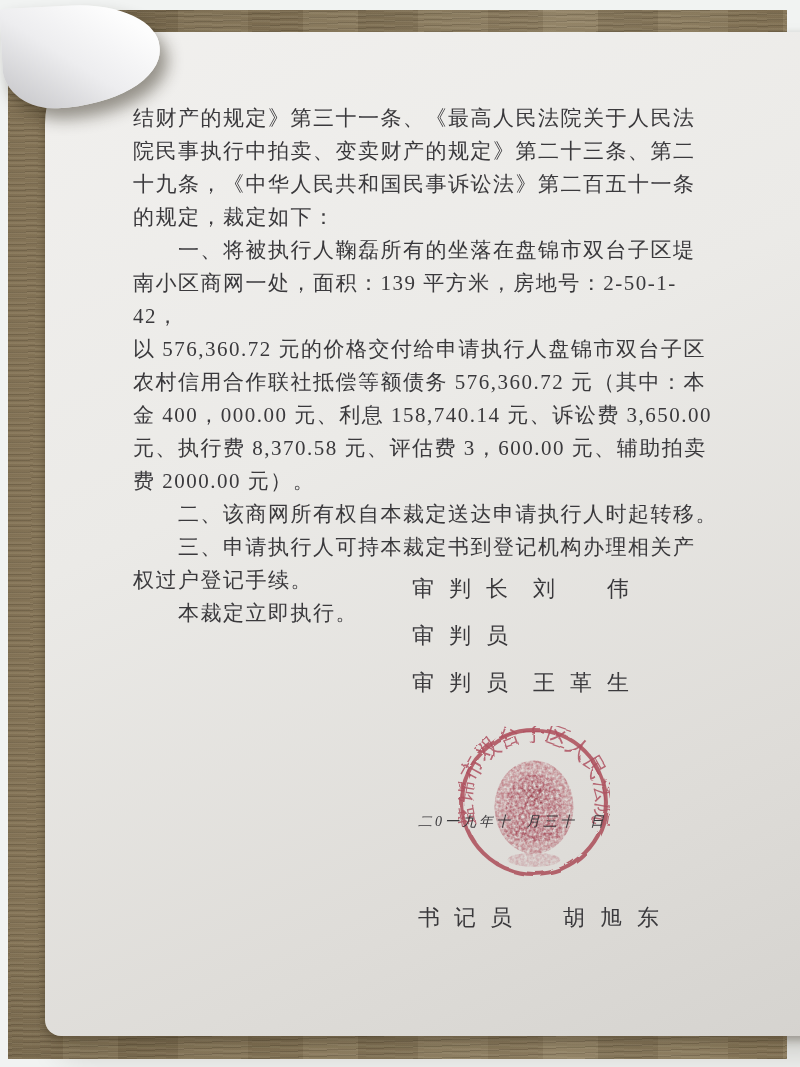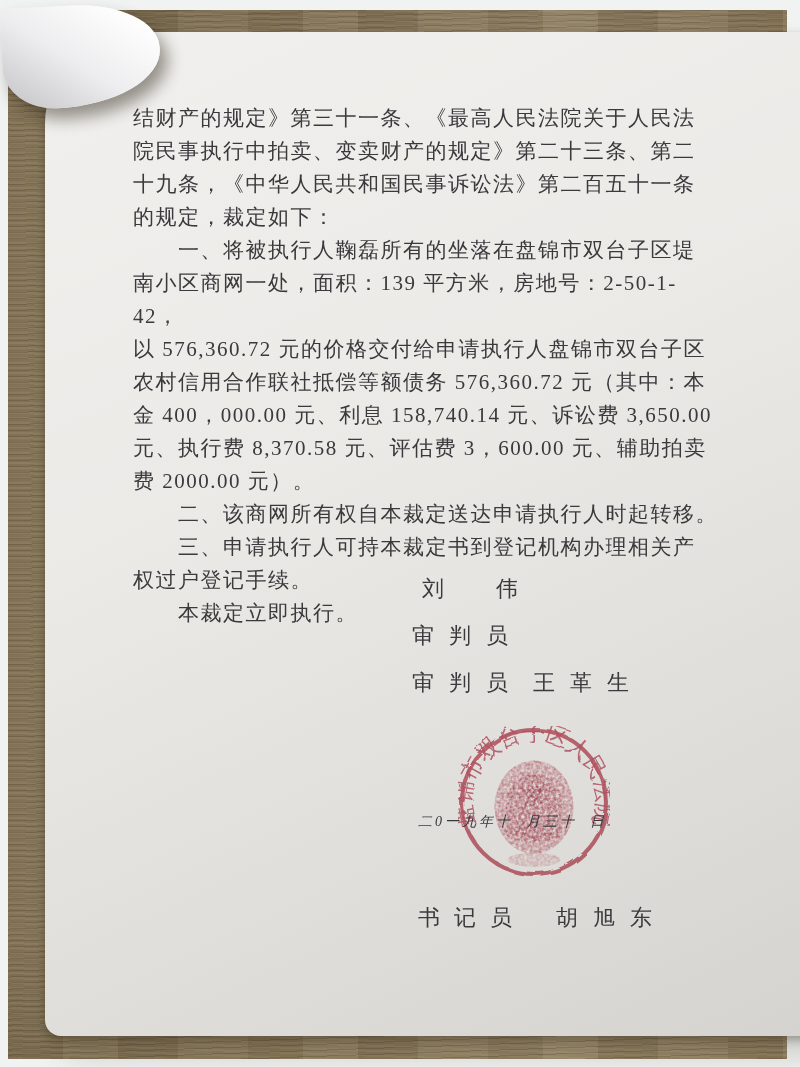--- a/index.html
+++ b/index.html
@@ -44,41 +44,42 @@
   }
   .doc-line{min-height:33px;}
   .sig-block{position:absolute;left:367px;top:533px;}
   .sig-row{display:flex;line-height:47px;font-size:22px;}
   .sig-role{letter-spacing:15px;white-space:pre;}
   .sig-name{margin-left:10px;letter-spacing:15px;white-space:pre;}
   .date-line{
     position:absolute;left:373px;top:781px;font-size:14px;
     letter-spacing:3px;white-space:pre;z-index:6;font-style:italic;
   }
-  .clerk-line{position:absolute;left:373px;top:871px;display:flex;font-size:22px;z-index:6;}
+  .clerk-line{position:absolute;left:373px;top:871px;display:flex;font-size:22px;z-index:6;gap:13px;}
   .clerk-role{letter-spacing:14px;white-space:pre;}
-  .clerk-name{margin-left:30px;letter-spacing:15px;white-space:pre;}
+  .clerk-name{margin-left:24px;letter-spacing:15px;white-space:pre;}
   .stamp{
     position:absolute;left:413px;top:694px;width:152px;height:152px;
     z-index:4;mix-blend-mode:multiply;opacity:.93;
   }
 </style>
 </head>
 <body>
 
 <div class="photo">
   <div class="wood"></div>
   <div class="curl"></div>
 
   <div class="paper">
 
     <div class="doc-body"><div class="doc-line">结财产的规定》第三十一条、《最高人民法院关于人民法</div><div class="doc-line">院民事执行中拍卖、变卖财产的规定》第二十三条、第二</div><div class="doc-line">十九条，《中华人民共和国民事诉讼法》第二百五十一条</div><div class="doc-line">的规定，裁定如下：</div><div class="doc-line">　　一、将被执行人鞠磊所有的坐落在盘锦市双台子区堤</div><div class="doc-line">南小区商网一处，面积：139 平方米，房地号：2-50-1-42，</div><div class="doc-line">以 576,360.72 元的价格交付给申请执行人盘锦市双台子区</div><div class="doc-line">农村信用合作联社抵偿等额债务 576,360.72 元（其中：本</div><div class="doc-line">金 400，000.00 元、利息 158,740.14 元、诉讼费 3,650.00</div><div class="doc-line">元、执行费 8,370.58 元、评估费 3，600.00 元、辅助拍卖</div><div class="doc-line">费 2000.00 元）。</div><div class="doc-line">　　二、该商网所有权自本裁定送达申请执行人时起转移。</div><div class="doc-line">　　三、申请执行人可持本裁定书到登记机构办理相关产</div><div class="doc-line">权过户登记手续。</div><div class="doc-line">　　本裁定立即执行。</div></div>
 
     <div class="sig-block">
       <div class="sig-row">
+        <span class="sig-role">审判长</span>
         <span class="sig-name">刘　伟</span>
       </div>
       <div class="sig-row">
         <span class="sig-role">审判员</span>
       </div>
       <div class="sig-row">
         <span class="sig-role">审判员</span>
         <span class="sig-name">王革生</span>
       </div>
     </div>

